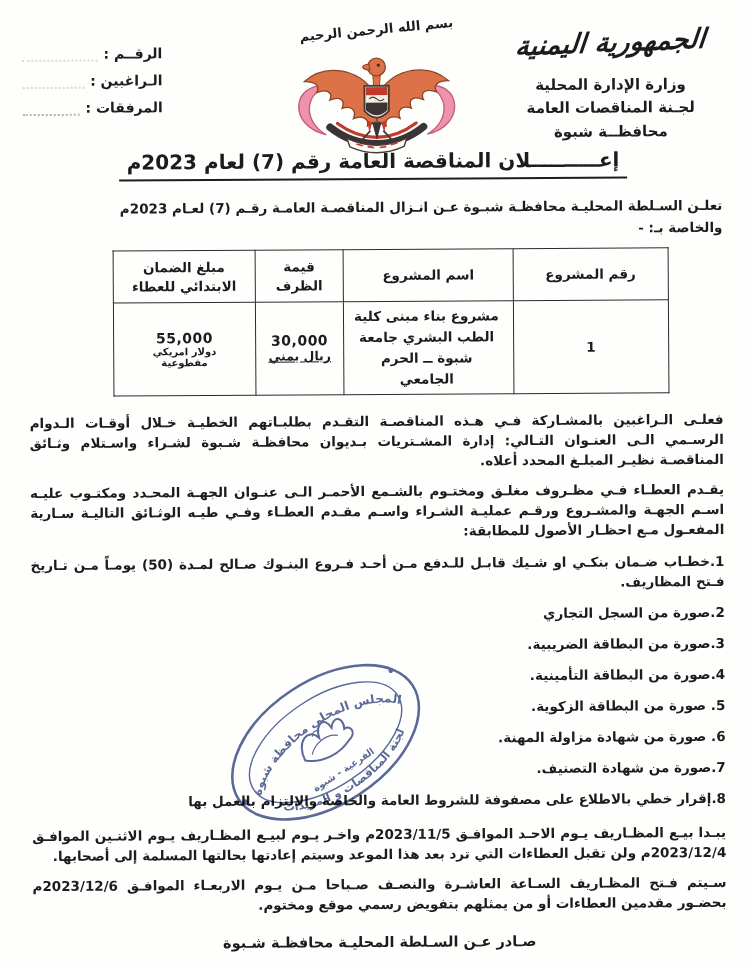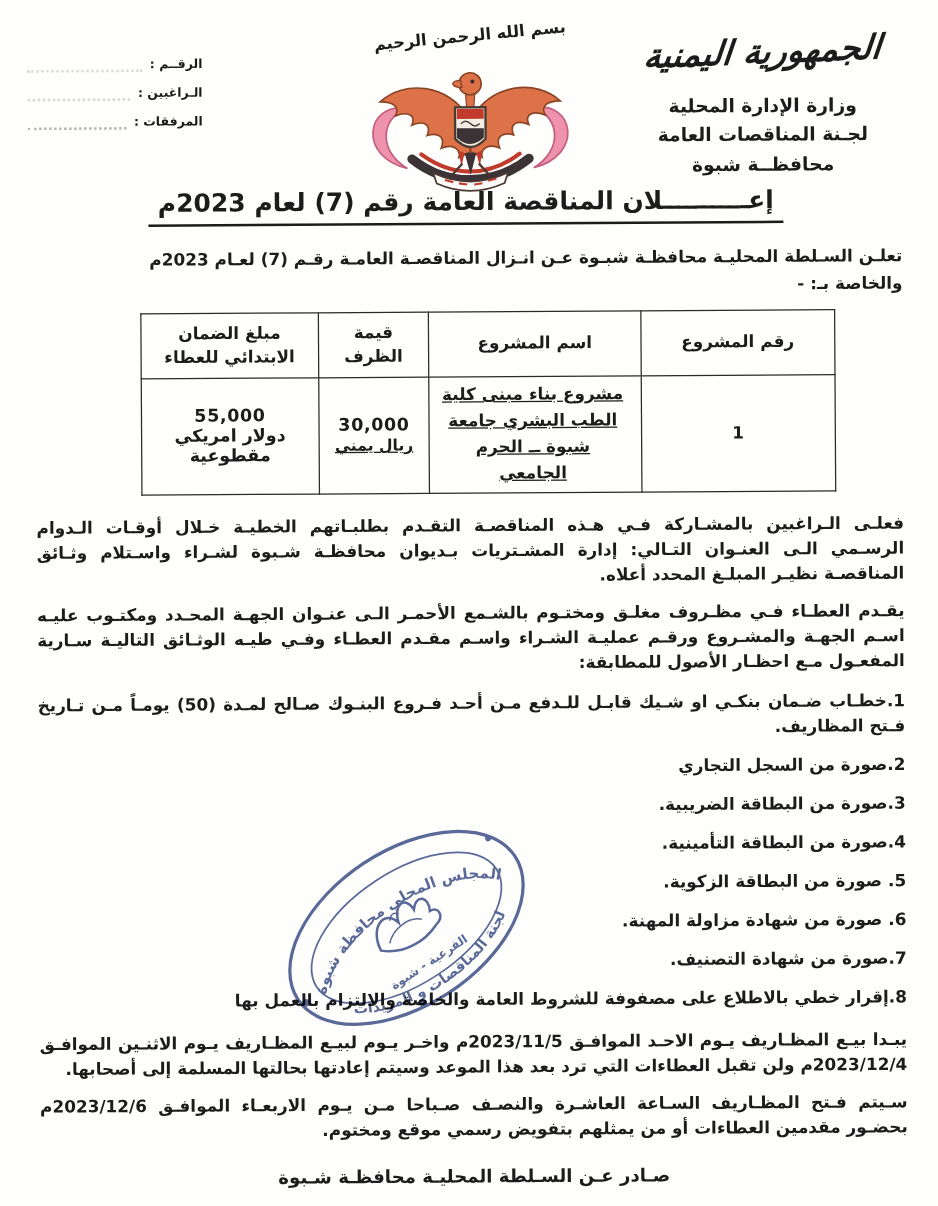--- a/index.html
+++ b/index.html
@@ -20,21 +20,21 @@
     transform: rotate(-2deg) skewX(-8deg); margin-bottom: 16px; letter-spacing: 1px;
   }
   .org-line { font-size: 15px; font-weight: bold; line-height: 1.55; }
 
   .emblem-wrap { position: absolute; top: 22px; left: 282px; width: 194px; text-align: center; }
   .bismillah { font-size: 13px; font-weight: bold; transform: rotate(-5deg); margin-bottom: 2px; white-space: nowrap; }
   .eagle { display: block; margin: 0 auto; }
 
   .ref-fields { position: absolute; top: 44px; left: 25px; width: 140px; direction: rtl; }
   .ref-row { display: flex; align-items: flex-end; gap: 6px; margin-bottom: 11px; }
-  .ref-label { font-size: 10px; font-weight: bold; white-space: nowrap; }
+  .ref-label { font-size: 14px; font-weight: bold; white-space: nowrap; }
   .ref-dots { flex: 1; border-bottom: 2px dotted #a8a8a8; height: 12px; }
   .ref-row:nth-child(1) .ref-dots { opacity: .40; }
   .ref-row:nth-child(2) .ref-dots { opacity: .45; }
   .ref-row:nth-child(3) .ref-dots { opacity: .85; }
 
   
   .title-wrap { position: absolute; top: 149px; left: 0; right: 0; text-align: center; }
   .title {
     display: inline-block; font-size: 20px; font-weight: bold;
     padding: 0 8px 5px; border-bottom: 2.5px solid #1c1c1c;
@@ -47,24 +47,24 @@
     text-align: justify; text-justify: inter-word;
   }
   .intro-tail { text-align: right; margin-top: 2px; }
 
   table.tender-table { border-collapse: collapse; width: 556px; margin: 10px 54px 16px 0; }
   .tender-table th, .tender-table td {
     border: 1.7px solid #2a2a2a; font-weight: bold; text-align: center; vertical-align: middle;
   }
   .tender-table th { height: 52px; font-size: 13.5px; padding: 2px 8px; line-height: 1.4; }
   .tender-table td { height: 92px; font-size: 13.5px; padding: 4px 8px; }
-  .cell-name { text-align: right; padding-right: 12px !important; line-height: 1.55; text-decoration: underline; }
+  .cell-name { text-align: right; padding-right: 12px !important; line-height: 1.55; }
   .money { font-size: 14px; letter-spacing: .5px; }
   .unit { font-size: 12.5px; text-decoration: underline; }
-  .unit-sm { font-size: 14px; }
+  .unit-sm { font-size: 10px; }
 
   .mb10 { margin-bottom: 10px; } .mb12 { margin-bottom: 12px; }
 
   .req { font-size: 13.5px; font-weight: bold; line-height: 20px; margin-bottom: 11px; text-align: justify; }
   .req-num { white-space: nowrap; }
 
   .closing { margin-top: 14px; }
   .issued { text-align: center; font-size: 14.5px; font-weight: bold; margin-top: 20px; }
 
   

